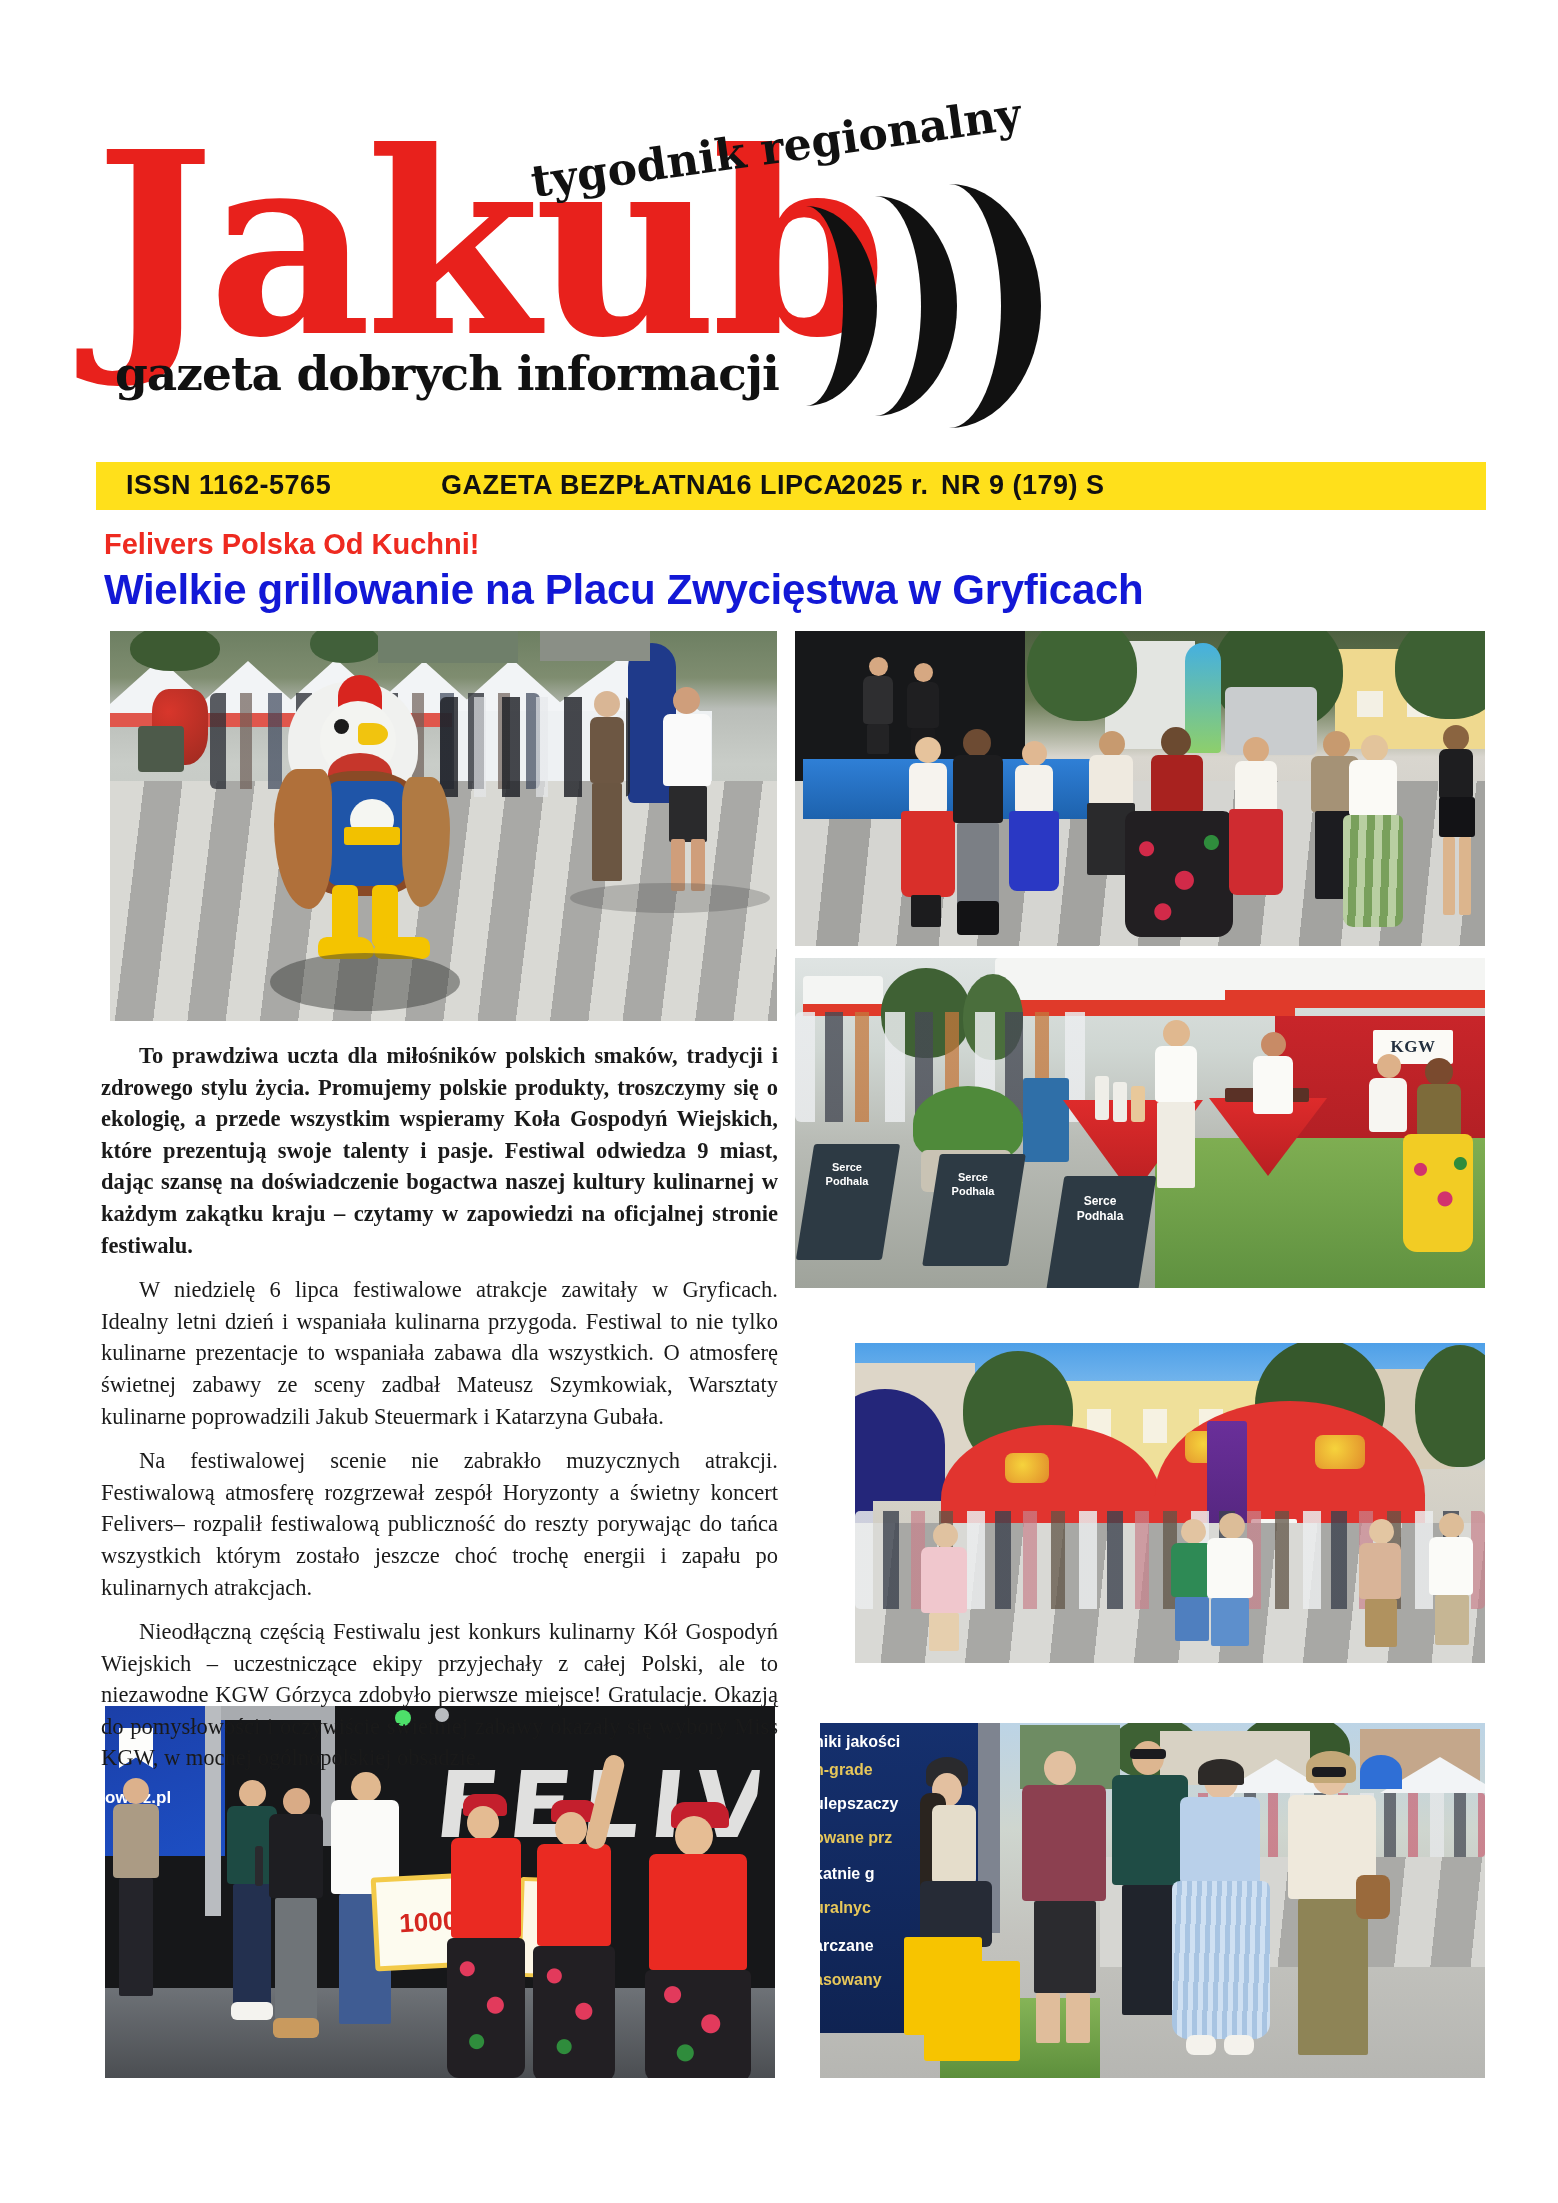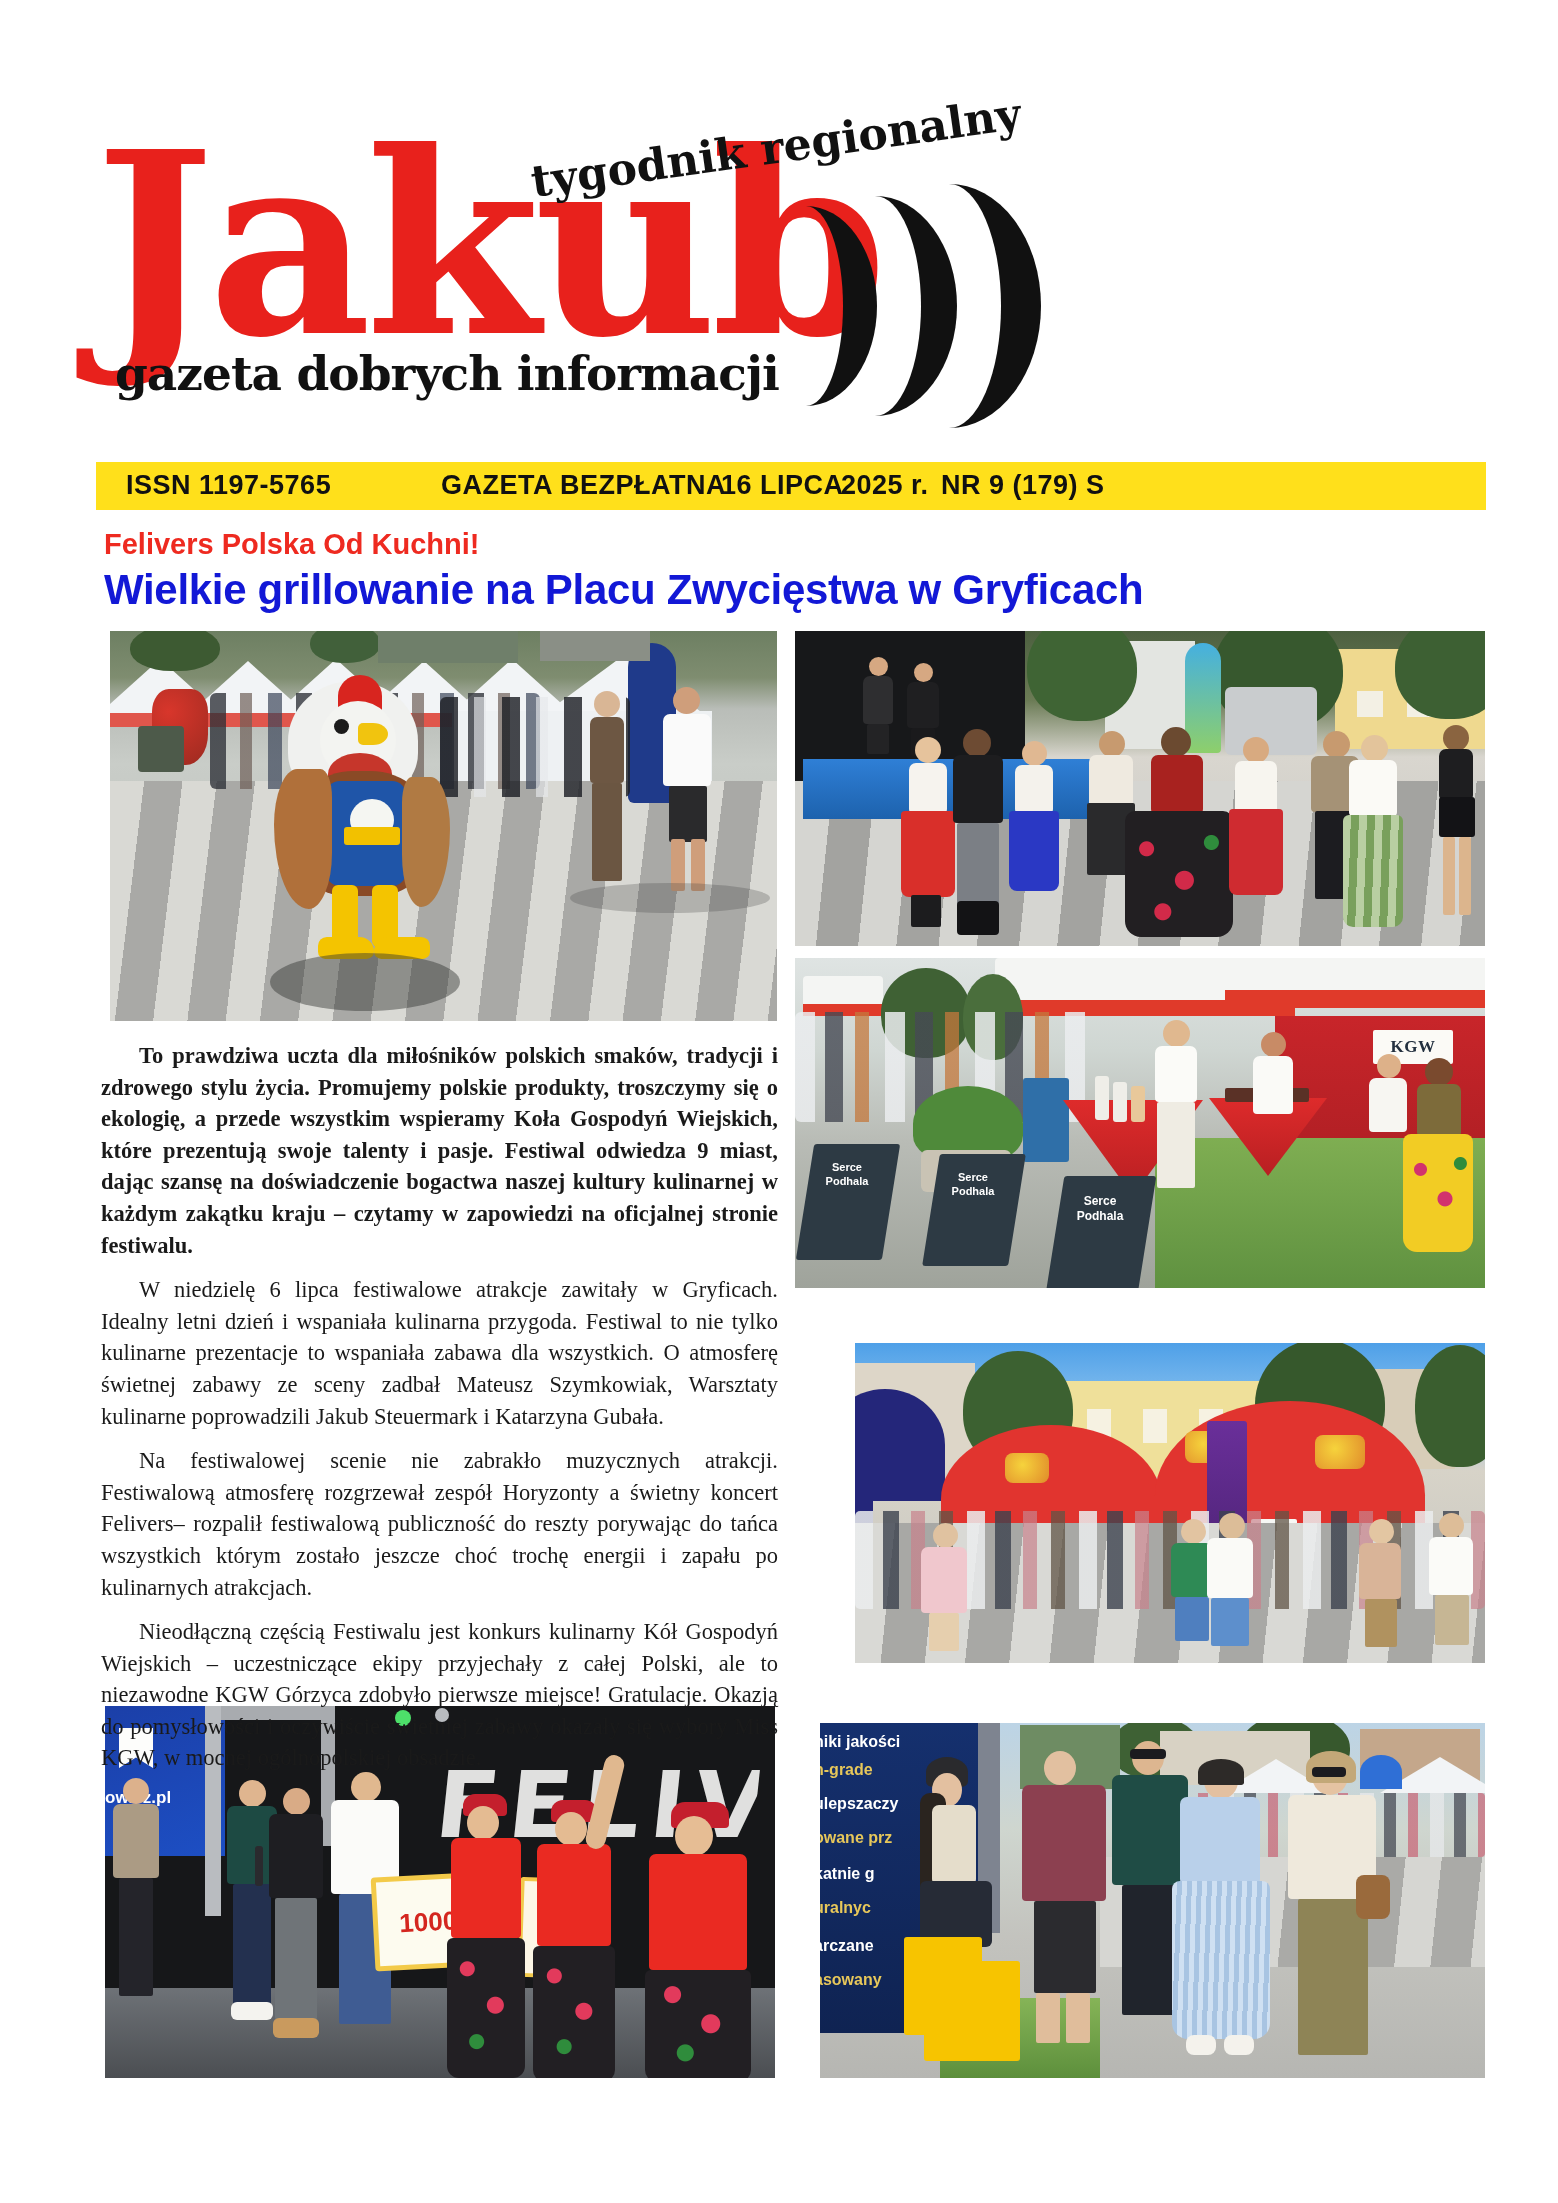--- a/index.html
+++ b/index.html
@@ -161,21 +161,21 @@
     <div class="waves">
       <div class="wave w1"></div>
       <div class="wave w2"></div>
       <div class="wave w3"></div>
     </div>
   </div>
 
 </div>
 
 <div class="issnbar">
-  <span class="cell c-issn">ISSN 1197-5765</span>
+  <span class="cell c-issn">ISSN 1162-5765</span>
   <span class="cell c-free">GAZETA BEZPŁATNA</span>
   <span class="cell c-date">16 LIPCA</span>
   <span class="cell c-year">2025 r.</span>
   <span class="cell c-nr">NR 9 (179) S</span>
 </div>
 
 <div class="kicker">Felivers Polska Od Kuchni!</div>
 <div class="headline">Wielkie grillowanie na Placu Zwycięstwa w Gryficach</div>
 
 <div class="photo" id="photo1">

